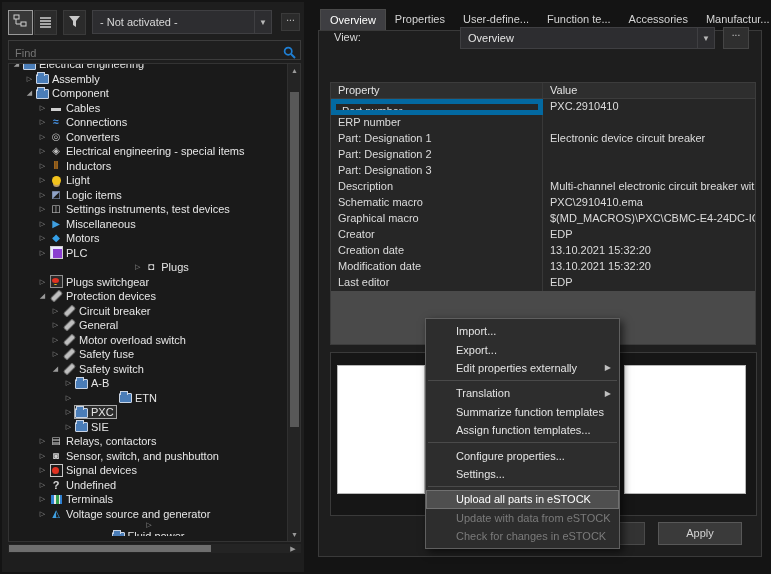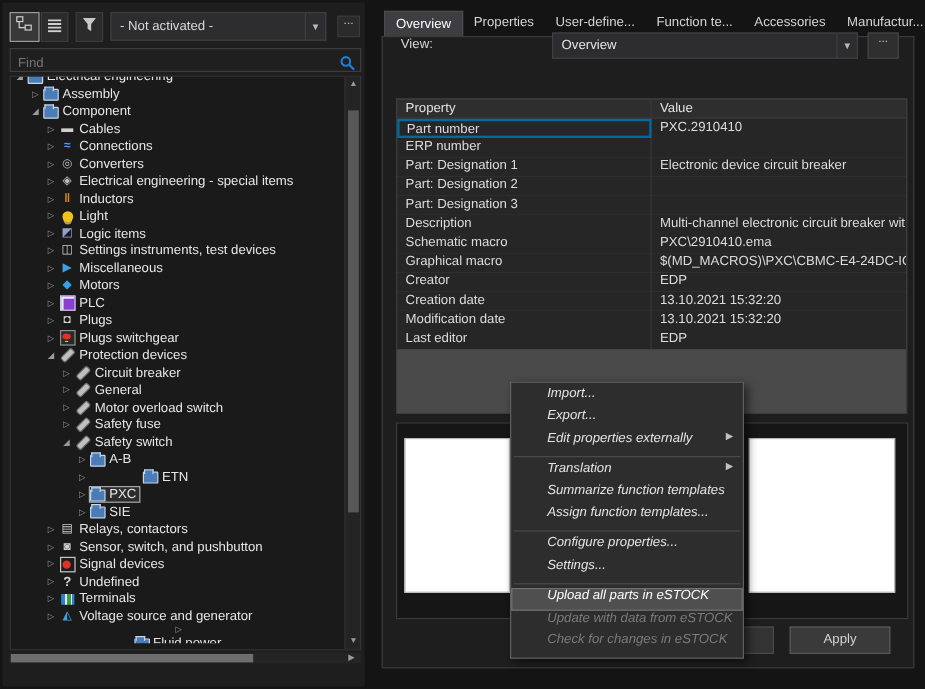--- a/index.html
+++ b/index.html
@@ -77,33 +77,33 @@
   #view-dropdown { position:absolute; left:130px; top:0; width:255px; height:22px; background:#2d2d30; border:1px solid #3f3f42; display:flex; align-items:center; font-size:11px; color:#e4e4e4; }
   #view-dropdown .dd-text { flex:1; padding-left:7px; }
   #btn-more-view { position:absolute; left:393px; top:0; width:26px; height:22px; background:#2f2f2f; border:1px solid #454545; color:#c8c8c8; font-size:10px; line-height:10px; text-align:center; }
 
   #prop-table { position:absolute; left:330px; top:82px; width:426px; height:263px; background:#4a4a4a; border:1px solid #3c3c3c; }
   .pt-header { display:flex; height:16px; background:#2e2e2e; border-bottom:1px solid #3c3c3c; }
   .pt-header .pt-cell { font-size:11px; color:#e2e2e2; }
   .pt-row { display:flex; height:16px; background:#262626; }
   .pt-cell { width:50%; padding:1px 0 0 7px; font-size:11px; color:#dcdcdc; white-space:nowrap; overflow:hidden; border-right:1px solid #383838; }
   .pt-cell:last-child { border-right:none; }
-  .pt-cell.cell-selected { border:2px solid #0369a1; padding-left:6px; }
+  .pt-cell.cell-selected { border:5px solid #0369a1; padding-left:6px; }
 
   #preview-area { position:absolute; left:330px; top:352px; width:427px; height:164px; background:#161616; border:1px solid #3a3a3a; }
   .preview-box { position:absolute; top:12px; height:129px; background:#ffffff; border:1px solid #b8b8b8; }
   #preview-box-1 { left:6px; width:88px; }
   #preview-box-2 { left:293px; width:122px; }
 
   #obscured-button { position:absolute; left:560px; top:522px; width:85px; height:23px; background:#333; border:1px solid #4a4a4a; }
   #apply-button { position:absolute; left:658px; top:522px; width:84px; height:23px; background:#3a3a3a; border:1px solid #585858; color:#d4d4d4; font-size:11px; text-align:center; line-height:21px; }
 
   
   #context-menu { position:absolute; left:425px; top:318px; width:195px; background:#2d2d2d; border:1px solid #5f5f5f; box-shadow:3px 3px 8px rgba(0,0,0,.6); padding:3px 0; z-index:50; }
-  .menu-item { height:18.4px; display:flex; font-size:11px; color:#e4e4e4; padding:0 8px 0 30px; white-space:nowrap;font-style:italic; }
+  .menu-item { height:18.4px; display:flex; align-items:center; font-size:11px; color:#e4e4e4; padding:0 8px 0 30px; white-space:nowrap; }
   .menu-item .mi-label { flex:1; }
   .menu-item .mi-sub { font-size:8px; color:#c0c0c0; }
   .menu-item.disabled { color:#7b7b7b; }
   .menu-item.highlight { background:#4f4f4f; outline:1px solid #707070; outline-offset:-1px; color:#fff; }
   .menu-sep { height:1px; background:#4a4a4a; margin:3px 2px; }
 </style>
 </head>
 <body>
 
 <div id="app">
@@ -239,21 +239,21 @@
               <span class="t-label">Motors</span>
             </span>
           </div>
           <div class="tree-row" style="padding-left: 28px;">
             <span class="t-arrow">▷</span>
             <span class="t-box">
               <span class="t-icon i-plc"></span>
               <span class="t-label">PLC</span>
             </span>
           </div>
-          <div class="tree-row" style="padding-left: 28px;">
+          <div class="tree-row" style="padding-left: 28px; justify-content: center;">
             <span class="t-arrow">▷</span>
             <span class="t-box">
               <span class="t-icon i-plugs"></span>
               <span class="t-label">Plugs</span>
             </span>
           </div>
           <div class="tree-row" style="padding-left: 28px;">
             <span class="t-arrow">▷</span>
             <span class="t-box">
               <span class="t-icon i-power"></span>

